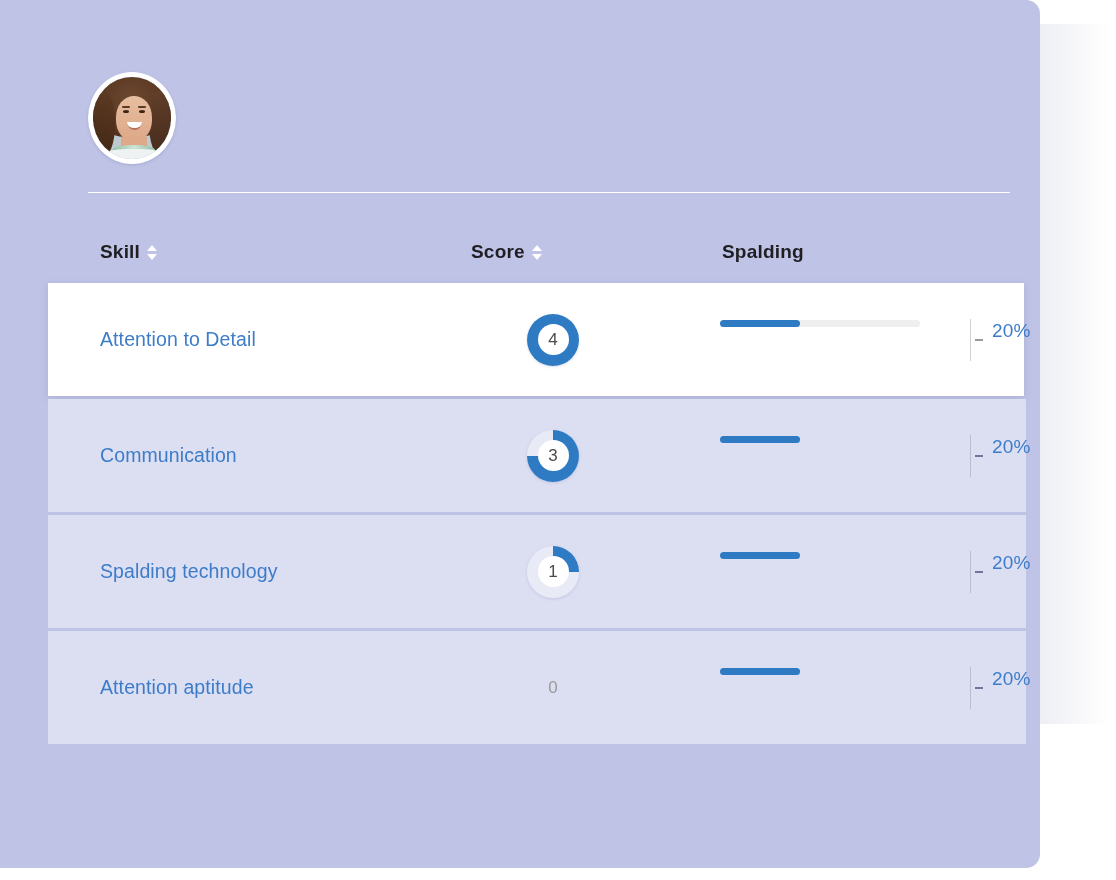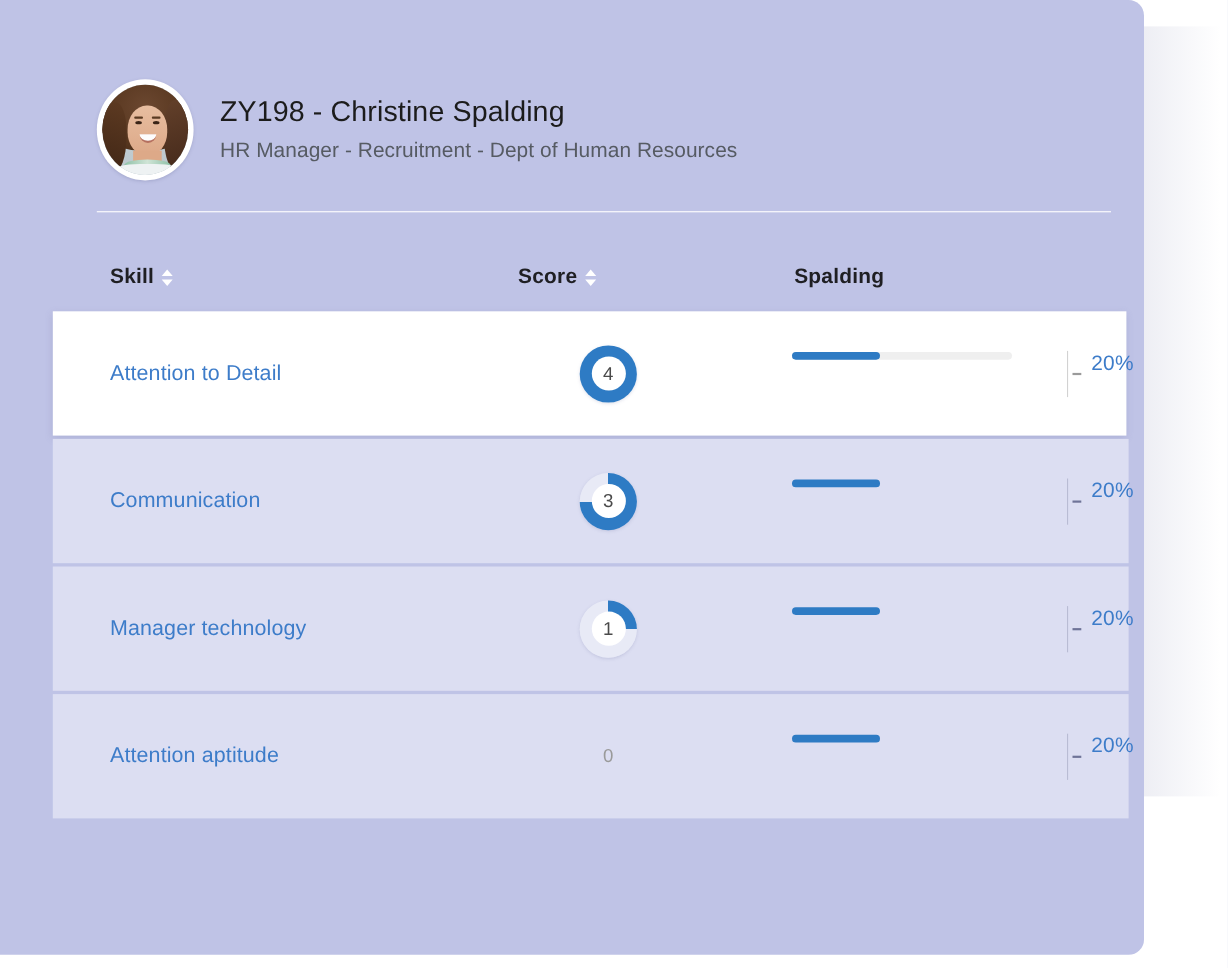--- a/index.html
+++ b/index.html
@@ -298,24 +298,20 @@
         <div class="av-brow-l"></div>
         <div class="av-brow-r"></div>
         <div class="av-eye-l"></div>
         <div class="av-eye-r"></div>
         <div class="av-mouth"></div>
         <div class="av-neck"></div>
         <div class="av-neckl"></div>
         <div class="av-shirt"></div>
       </div>
     </div>
-    <div class="header-text">
-      <div class="header-name">ZY198 - Christine Spalding</div>
-      <div class="header-sub">HR Manager - Recruitment - Dept of Human Resources</div>
-    </div>
   </div>
 
   <div class="header-rule"></div>
 
   <div class="col-head col-skill">
     <span>Skill</span>
     <span class="sort-icon">
       <span class="tri-up"></span>
       <span class="tri-down"></span>
     </span>
@@ -358,21 +354,21 @@
         <div class="cell-weight">
           <div class="bar-track">
             <div class="bar-fill" style="width: 80px;"></div>
           </div>
           <div class="bar-divider"></div>
           <div class="bar-dash"></div>
           <div class="bar-pct">20%</div>
         </div>
       </div>
       <div class="row">
-        <div class="cell-skill">Manager technology</div>
+        <div class="cell-skill">Spalding technology</div>
         <div class="cell-score">
           <div class="donut" style="background: conic-gradient(rgb(46, 123, 196) 0deg, rgb(46, 123, 196) 90deg, rgb(232, 234, 246) 90deg, rgb(232, 234, 246) 360deg);">
             <div class="donut-hole">1</div>
           </div>
         </div>
         <div class="cell-weight">
           <div class="bar-track">
             <div class="bar-fill" style="width: 80px;"></div>
           </div>
           <div class="bar-divider"></div>

